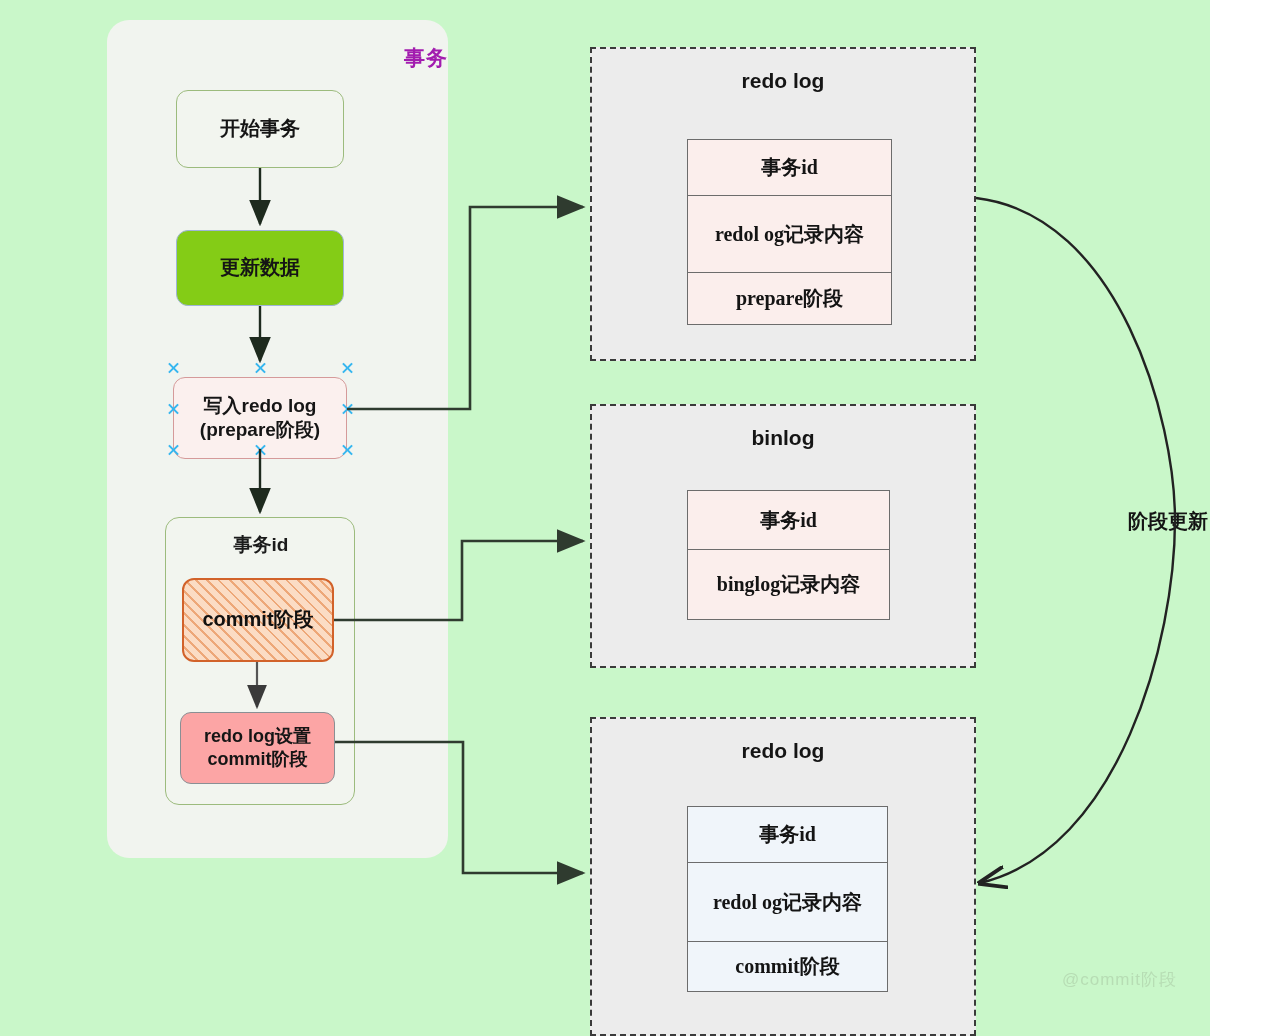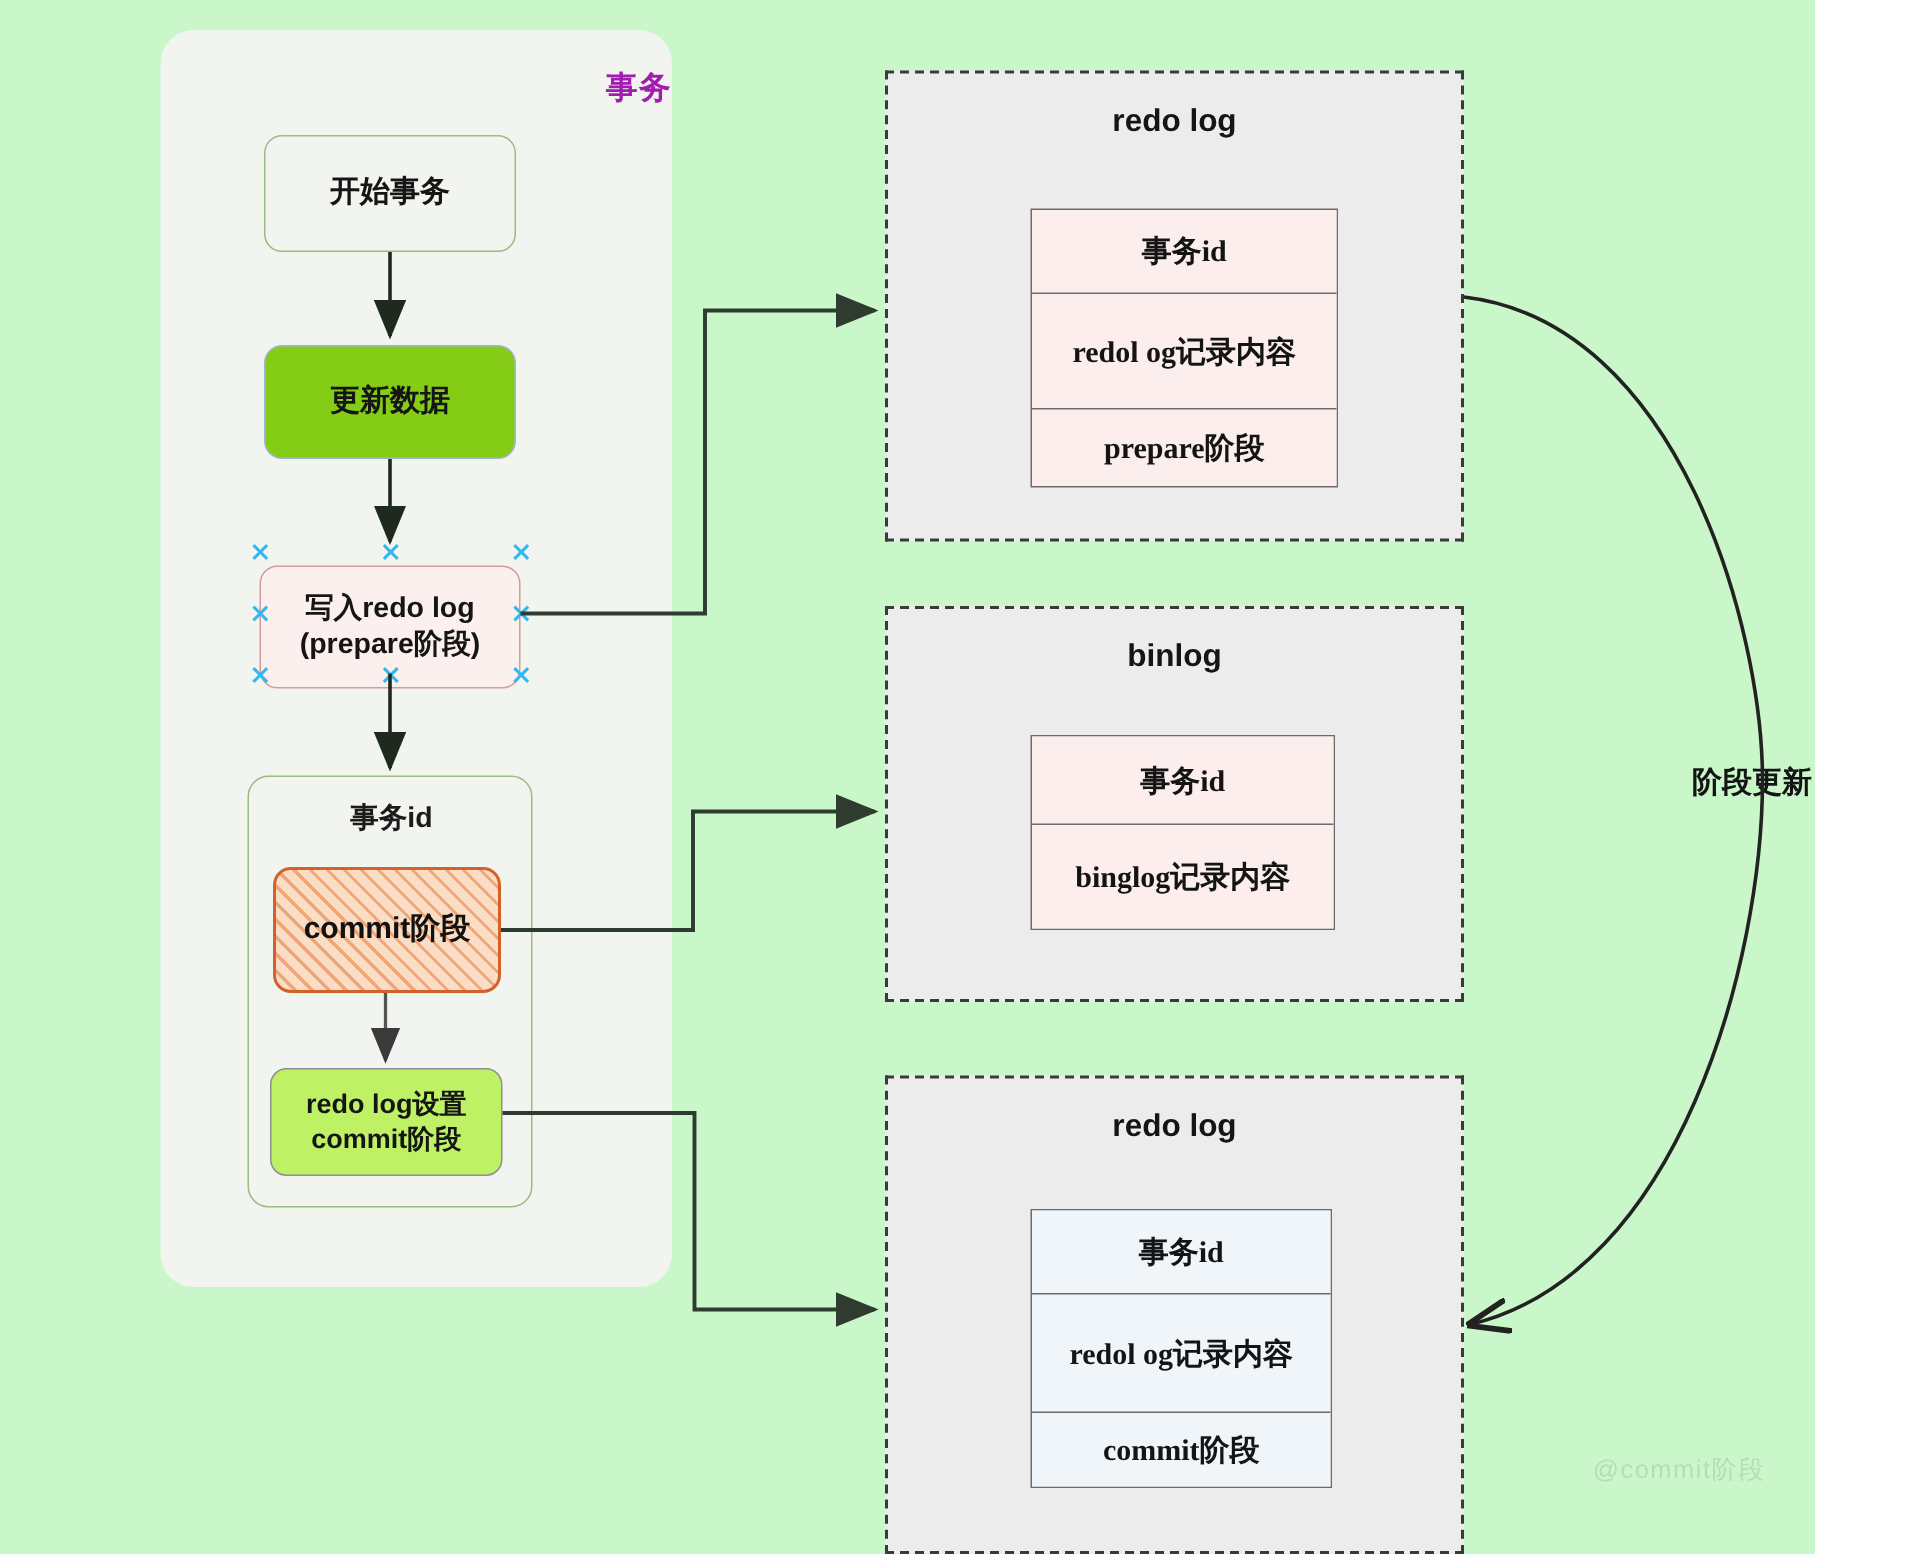--- a/index.html
+++ b/index.html
@@ -30,21 +30,21 @@
     box-sizing:border-box;border:1.6px solid #9cbb7d;border-radius:14px;background:#f2f5ef;}
   .commit-title{position:absolute;left:0;top:14px;width:190px;text-align:center;
     font-size:19px;font-weight:700;color:#1b1b1b;}
 
   .n-binlog{left:182px;top:578px;width:152px;height:84px;border-radius:12px;
     border:2.2px solid #d2622a;font-size:20px;color:#111;
     background-color:#fbdcc4;
     background-image:repeating-linear-gradient(45deg,
        rgba(226,124,58,.55) 0 2px, rgba(255,255,255,0) 2px 8px);}
   .n-commit{left:180px;top:712px;width:155px;height:72px;border-radius:11px;
-    border:1.5px solid #8a8f94;background:#bef264;font-size:18px;}
+    border:1.5px solid #8a8f94;background:#fca5a5;font-size:18px;}
 
   
   .handle{position:absolute;width:13px;height:13px;pointer-events:none;}
   .handle:before,.handle:after{content:"";position:absolute;left:0;top:6px;
     width:13px;height:2px;background:#35b6ef;}
   .handle:before{transform:rotate(45deg);}
   .handle:after{transform:rotate(-45deg);}
 
   
   .panel{position:absolute;box-sizing:border-box;border:2.6px dashed #3a3a3a;

